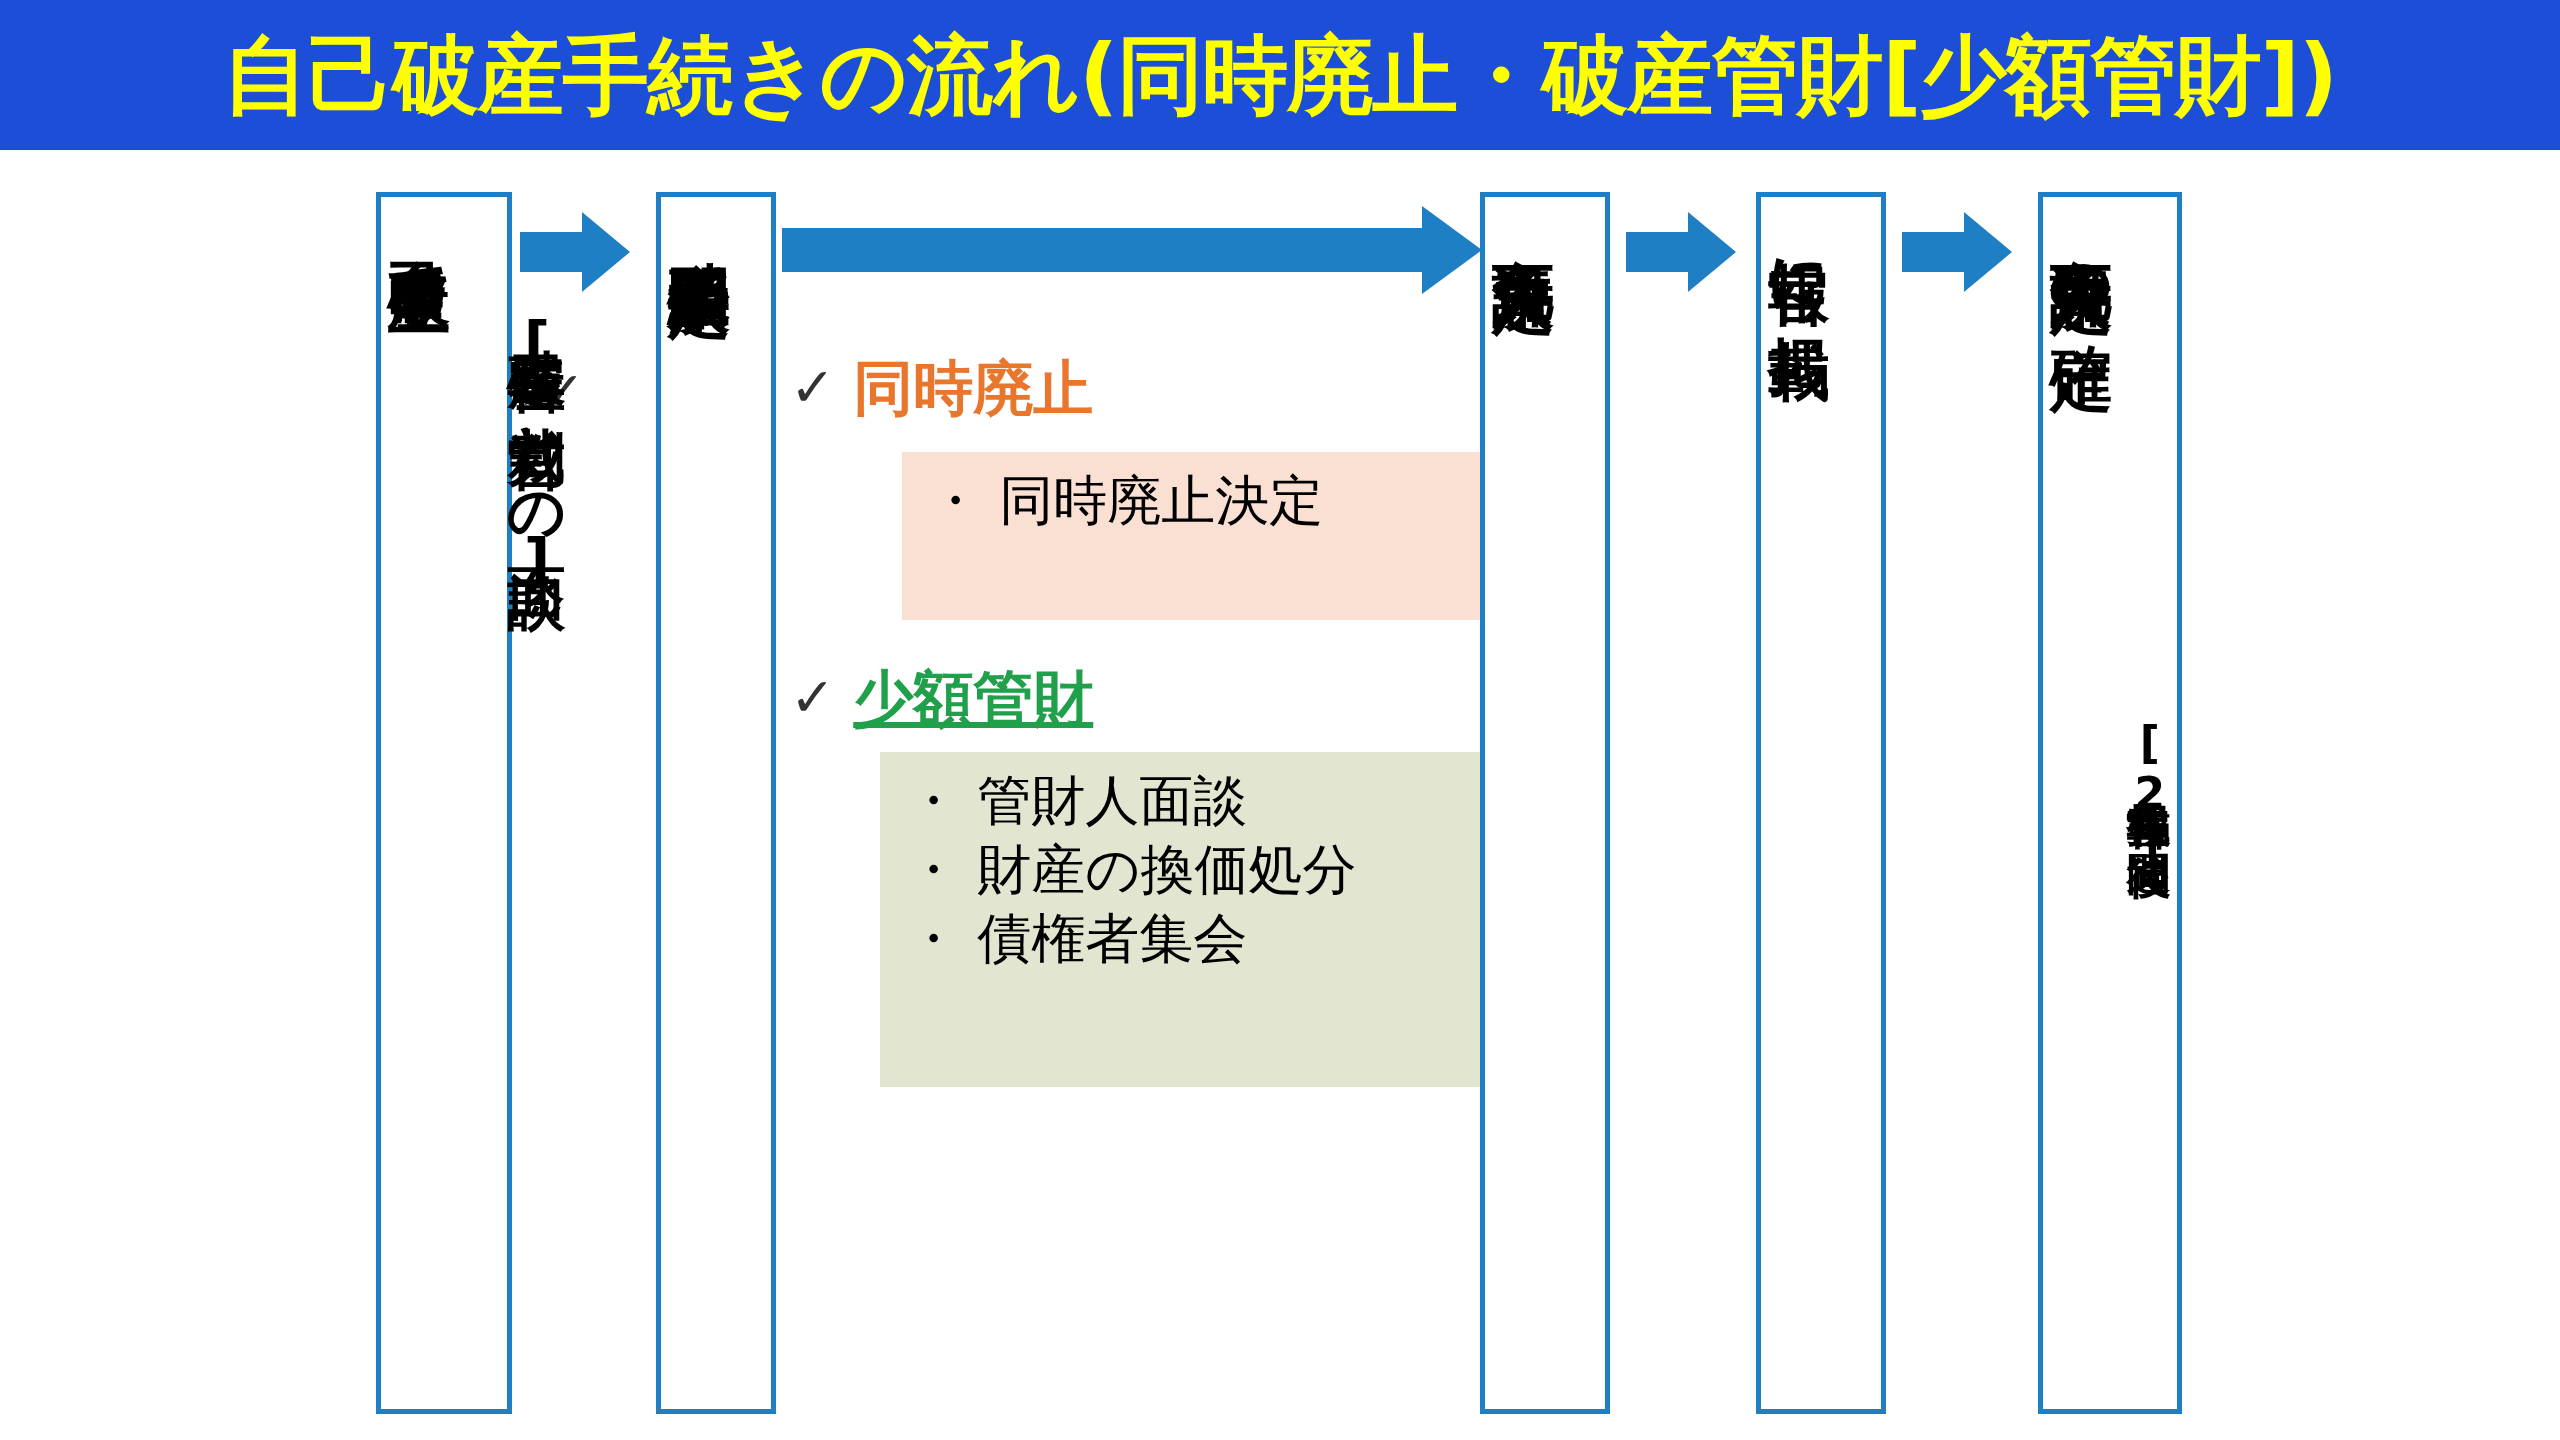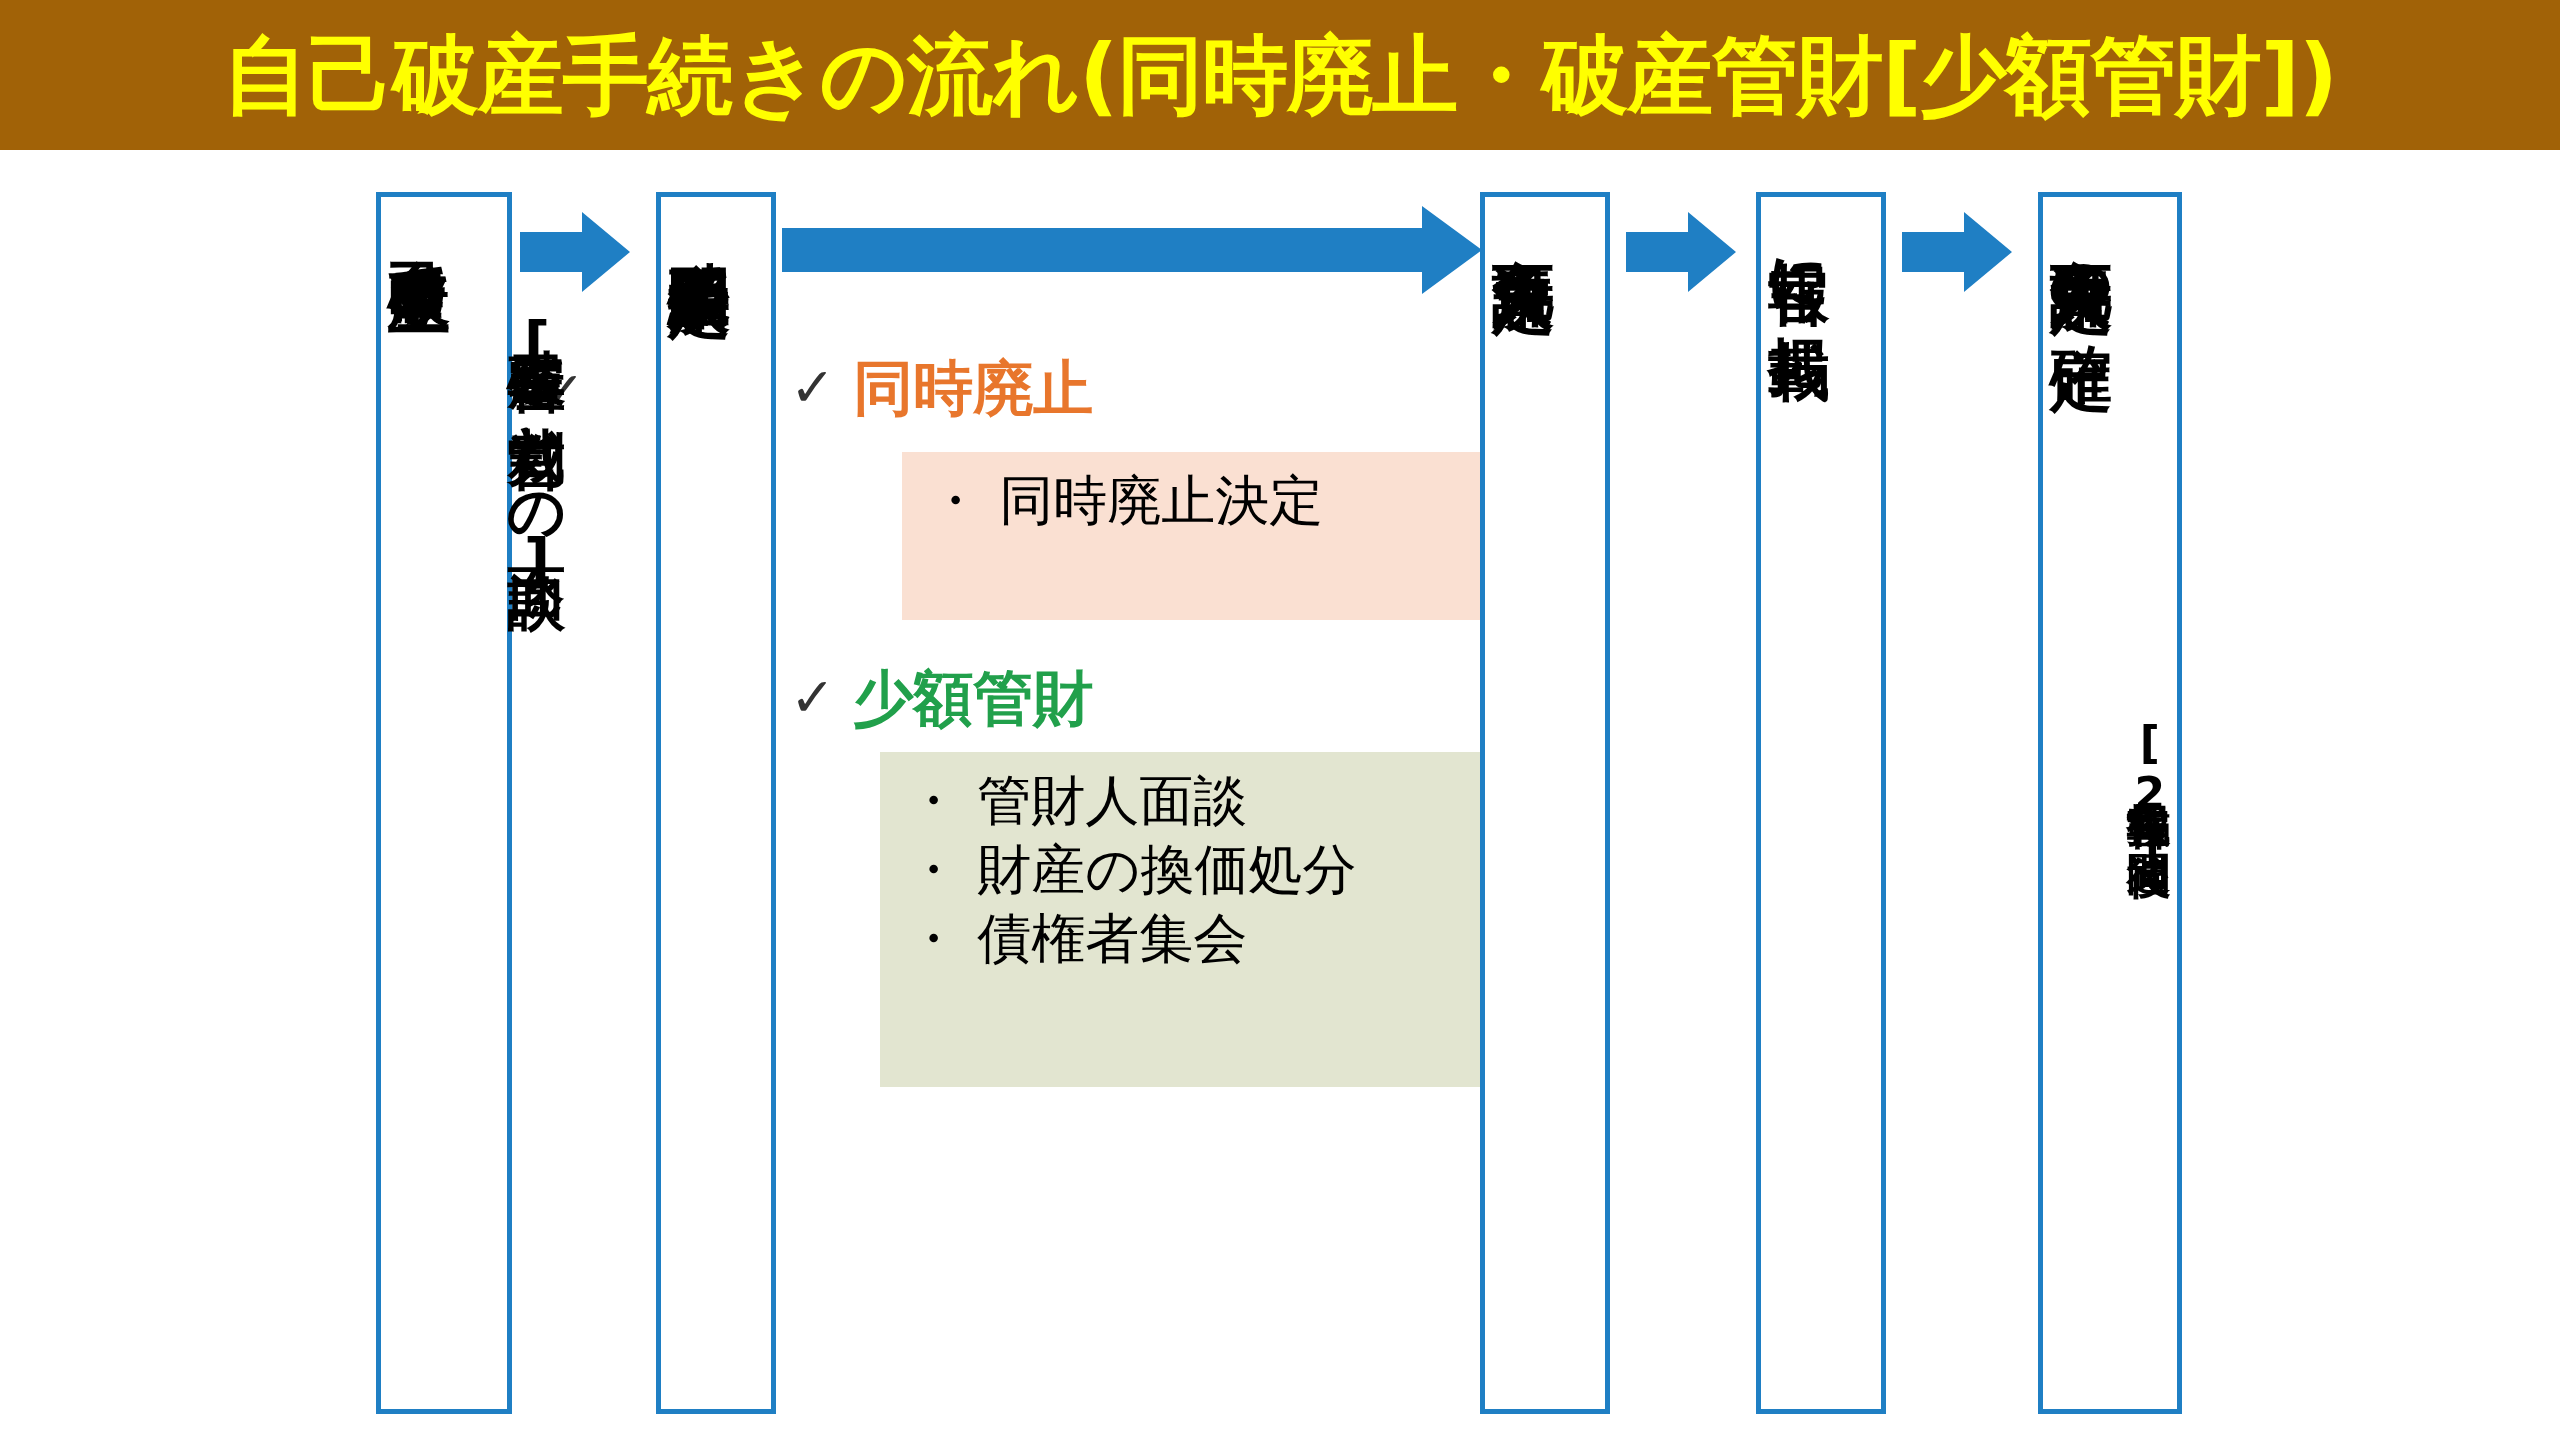--- a/index.html
+++ b/index.html
@@ -14,21 +14,21 @@
     font-family: "DejaVu Sans", "Liberation Sans", sans-serif;
     overflow: hidden;
   }
 
   
   #title-bar {
     position: absolute;
     left: 0; top: 0;
     width: 2560px;
     height: 150px;
-    background: #a16207;
+    background: #1d4ed8;
     display: flex;
     align-items: center;
     justify-content: center;
   }
   #title-text {
     color: #ffff00;
     font-size: 86px;
     font-weight: bold;
     letter-spacing: -1px;
     white-space: nowrap;
@@ -88,21 +88,21 @@
     font-size: 54px;
     color: #333333;
     line-height: 1;
   }
   .branch-title {
     font-size: 60px;
     font-weight: bold;
     line-height: 1;
   }
   .branch-title.orange { color: #e8762c; text-align: center; }
-  .branch-title.green  { color: #21a04b; }
+  .branch-title.green  { color: #21a04b; text-decoration: underline; }
 
   .items-box {
     position: absolute;
     box-sizing: border-box;
     padding: 14px 26px 18px 26px;
     margin-left: 12px;
   }
   .items-box.peach { background: #fae0d2; }
   .items-box.olive { background: #e2e5d0; }
   .item-line {

